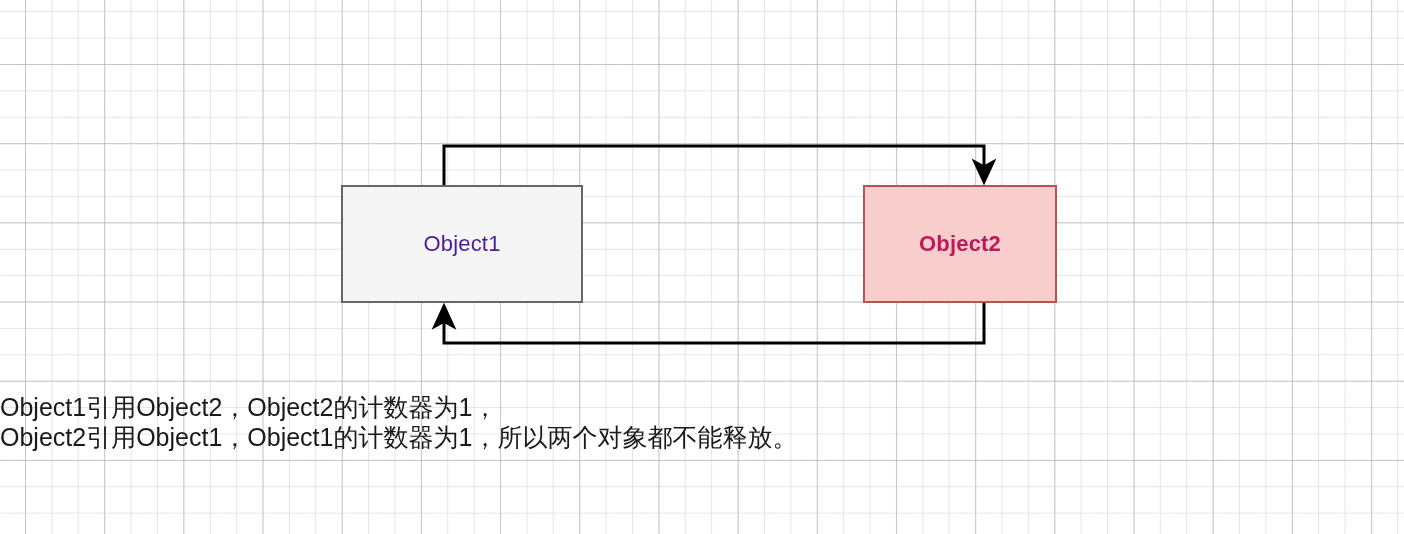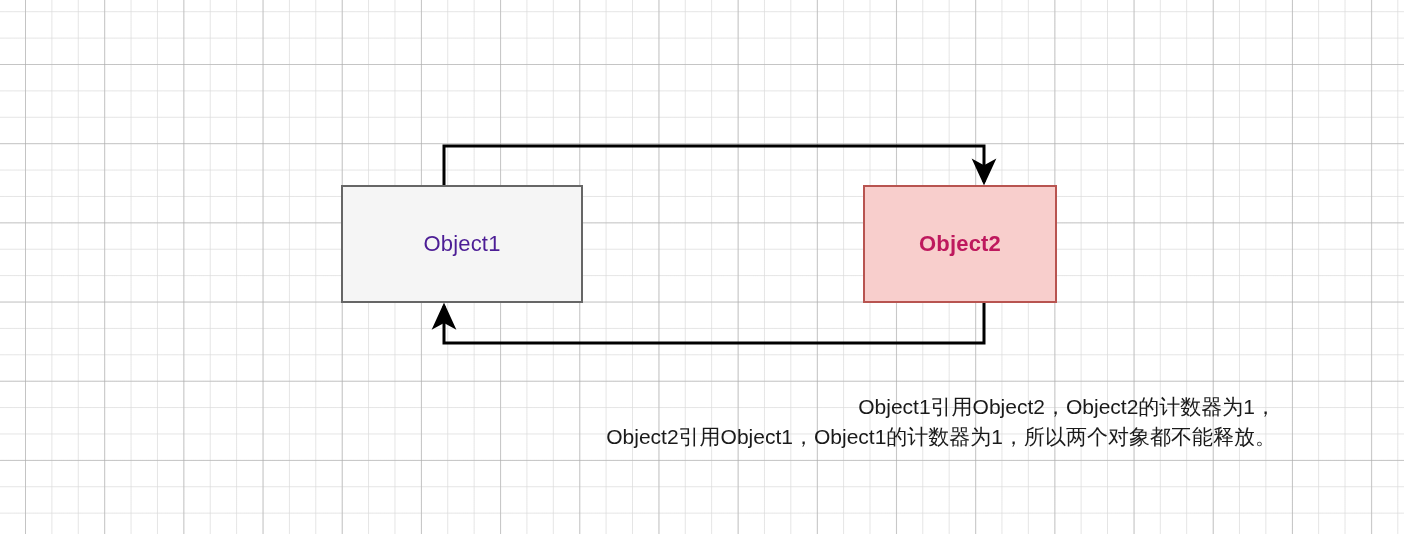--- a/index.html
+++ b/index.html
@@ -61,23 +61,23 @@
     background: #f8cecc;
     border: 2px solid #b85450;
     color: #be185d;
     font-weight: bold;
   }
   #caption {
     position: absolute;
     left: 0;
     top: 392px;
     width: 1276px;
-    text-align: right;
+    text-align: left;
     color: #1a1a1a;
-    font-size: 21px;
+    font-size: 25px;
     line-height: 30px;
     white-space: nowrap;
   }
   #caption .cap-line { display: block; }
   #watermark {
     position: absolute;
     right: 12px;
     bottom: 10px;
     font-size: 17px;
     color: #c9c9c9;

